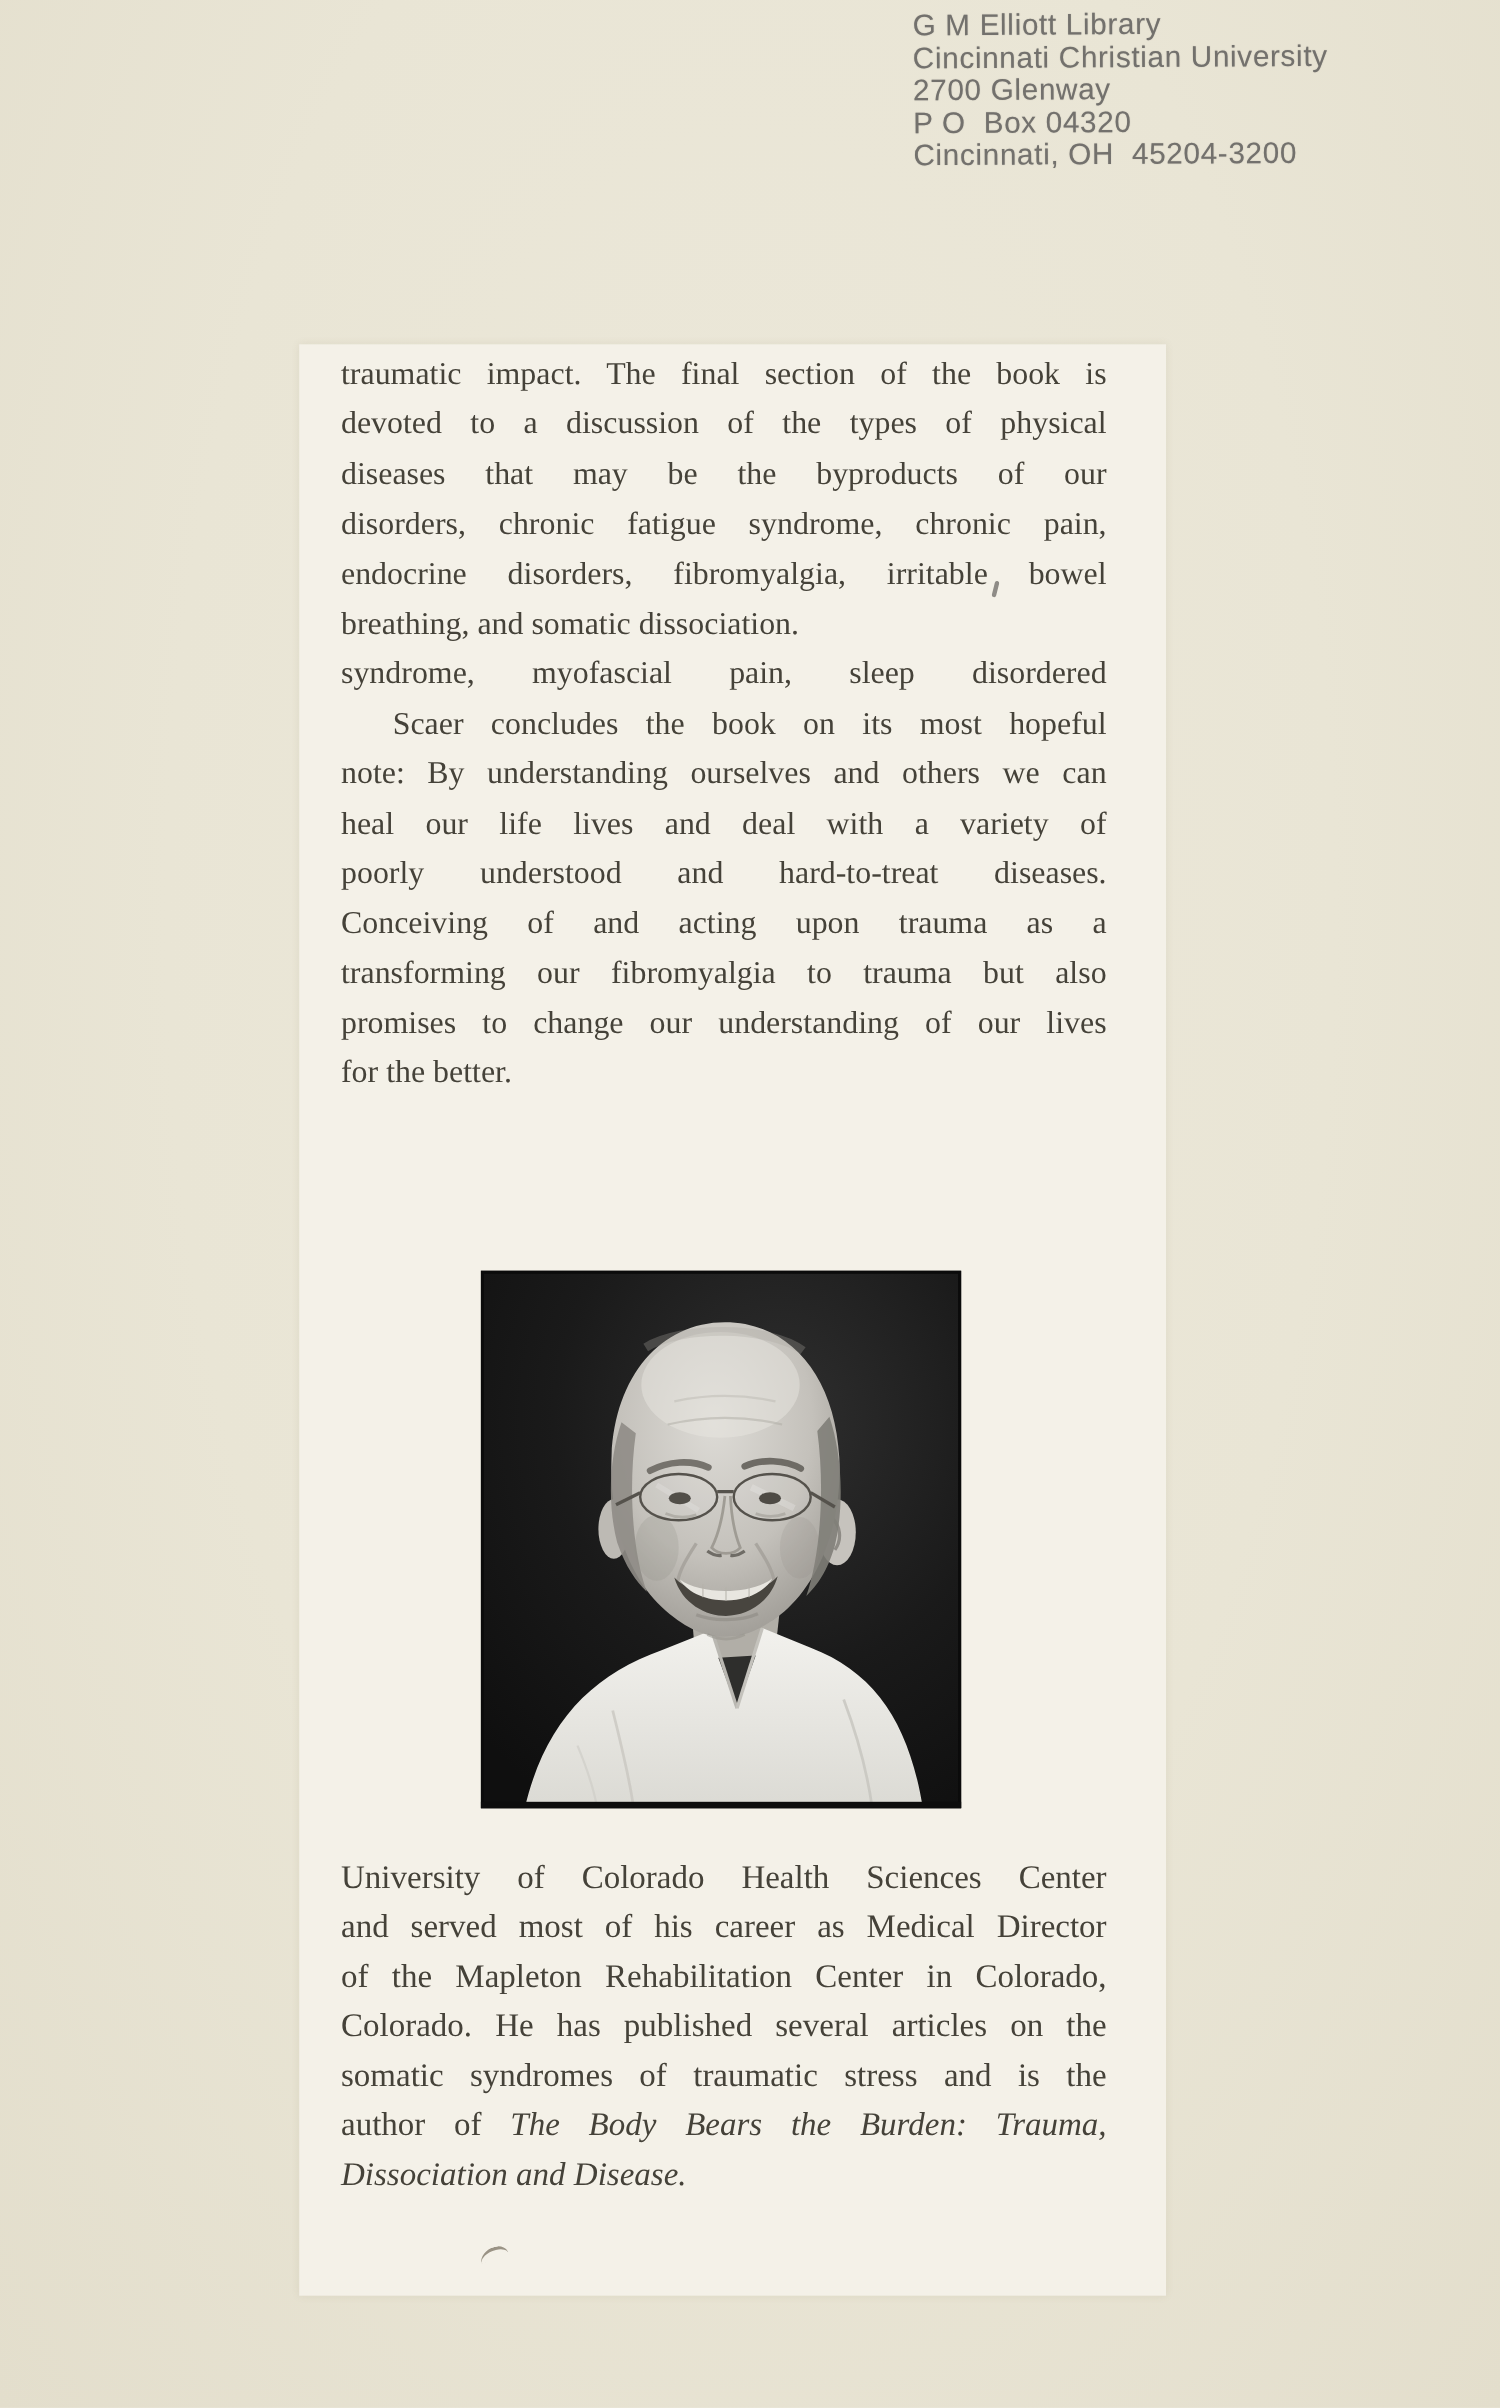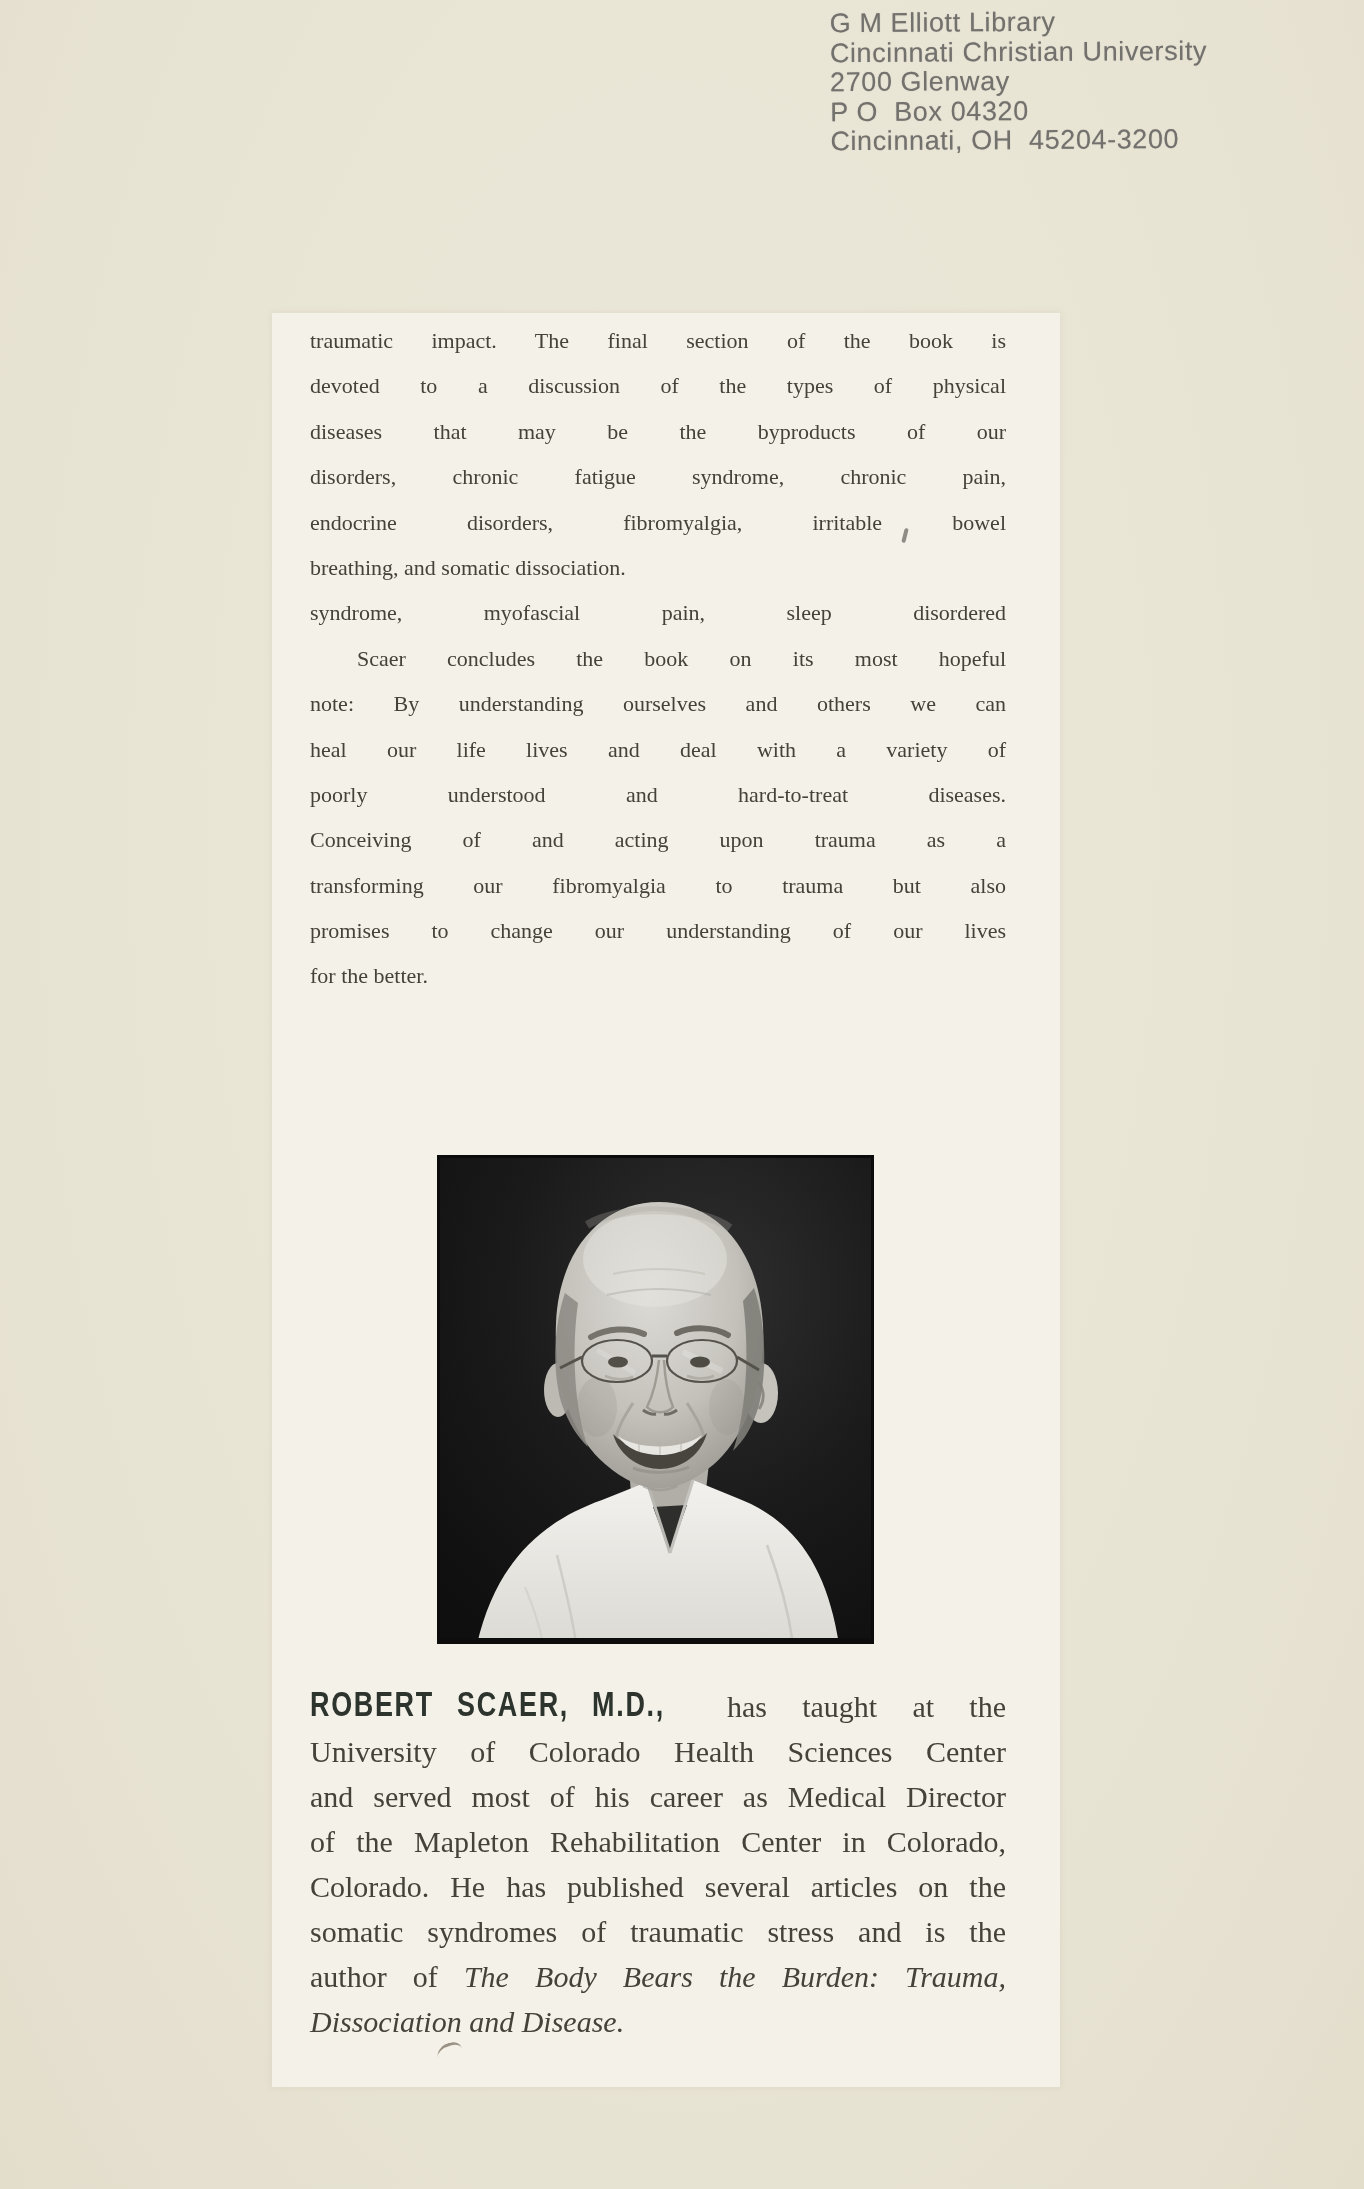--- a/index.html
+++ b/index.html
@@ -18,21 +18,21 @@
   }
   .stamp-line{white-space:pre;}
   
   .flap{
     position:absolute;left:272px;top:313px;width:788px;height:1774px;
     background:#f4f1e8;
     box-shadow:0 0 7px rgba(120,108,70,.10);
   }
   .flap-text{
     position:absolute;left:310px;top:318px;width:696px;
-    font-size:22px;line-height:45.4px;color:#454239;font-family:Liberation Serif, serif;
+    font-size:29px;line-height:45.4px;color:#454239;font-family:Liberation Serif, serif;
   }
   .bline{text-align:justify;text-align-last:justify;height:45.4px;white-space:normal;}
   .bline.lastline{text-align-last:left;}
   .bline.indent{text-indent:47px;}
   
   .photo{position:absolute;left:437px;top:1155px;width:437px;height:489px;}
   .photo svg{display:block;}
   
   .bio{
     position:absolute;left:310px;top:1684px;width:696px;
@@ -170,21 +170,20 @@
       <path d="M202,285 L202,297 M223,288 L223,300 M244,285 L244,297" stroke="#b5b2aa" stroke-width="1.5" opacity=".6"></path>
       <path d="M196,313 C211,319 236,319 252,312" stroke="#8e8b84" stroke-width="3" fill="none" opacity=".6"></path>
       <path d="M206,331 q17,8 34,0" stroke="#96938c" stroke-width="2.5" fill="none" opacity=".55"></path>
 
       <rect x="1.5" y="1.5" width="434" height="486" fill="none" stroke="#0b0b0b" stroke-width="3"></rect>
       <rect x="0" y="483" width="437" height="6" fill="#0d0d0d"></rect>
     </svg>
   </div>
 
   <div class="bio">
-      <div class="bioline"><span class="s-head">ROBERT SCAER, M.D.,</span><span class="s-n"> has taught at the</span></div>
       <div class="bioline"><span class="s-n">University of Colorado Health Sciences Center</span></div>
       <div class="bioline"><span class="s-n">and served most of his career as Medical Director</span></div>
       <div class="bioline"><span class="s-n">of the Mapleton Rehabilitation Center in Colorado,</span></div>
       <div class="bioline"><span class="s-n">Colorado. He has published several articles on the</span></div>
       <div class="bioline"><span class="s-n">somatic syndromes of traumatic stress and is the</span></div>
       <div class="bioline"><span class="s-n">author of </span><span class="s-i">The Body Bears the Burden: Trauma,</span></div>
       <div class="bioline lastline"><span class="s-i">Dissociation and Disease.</span></div>
     </div>
 
   <div class="mark-pen"></div>

